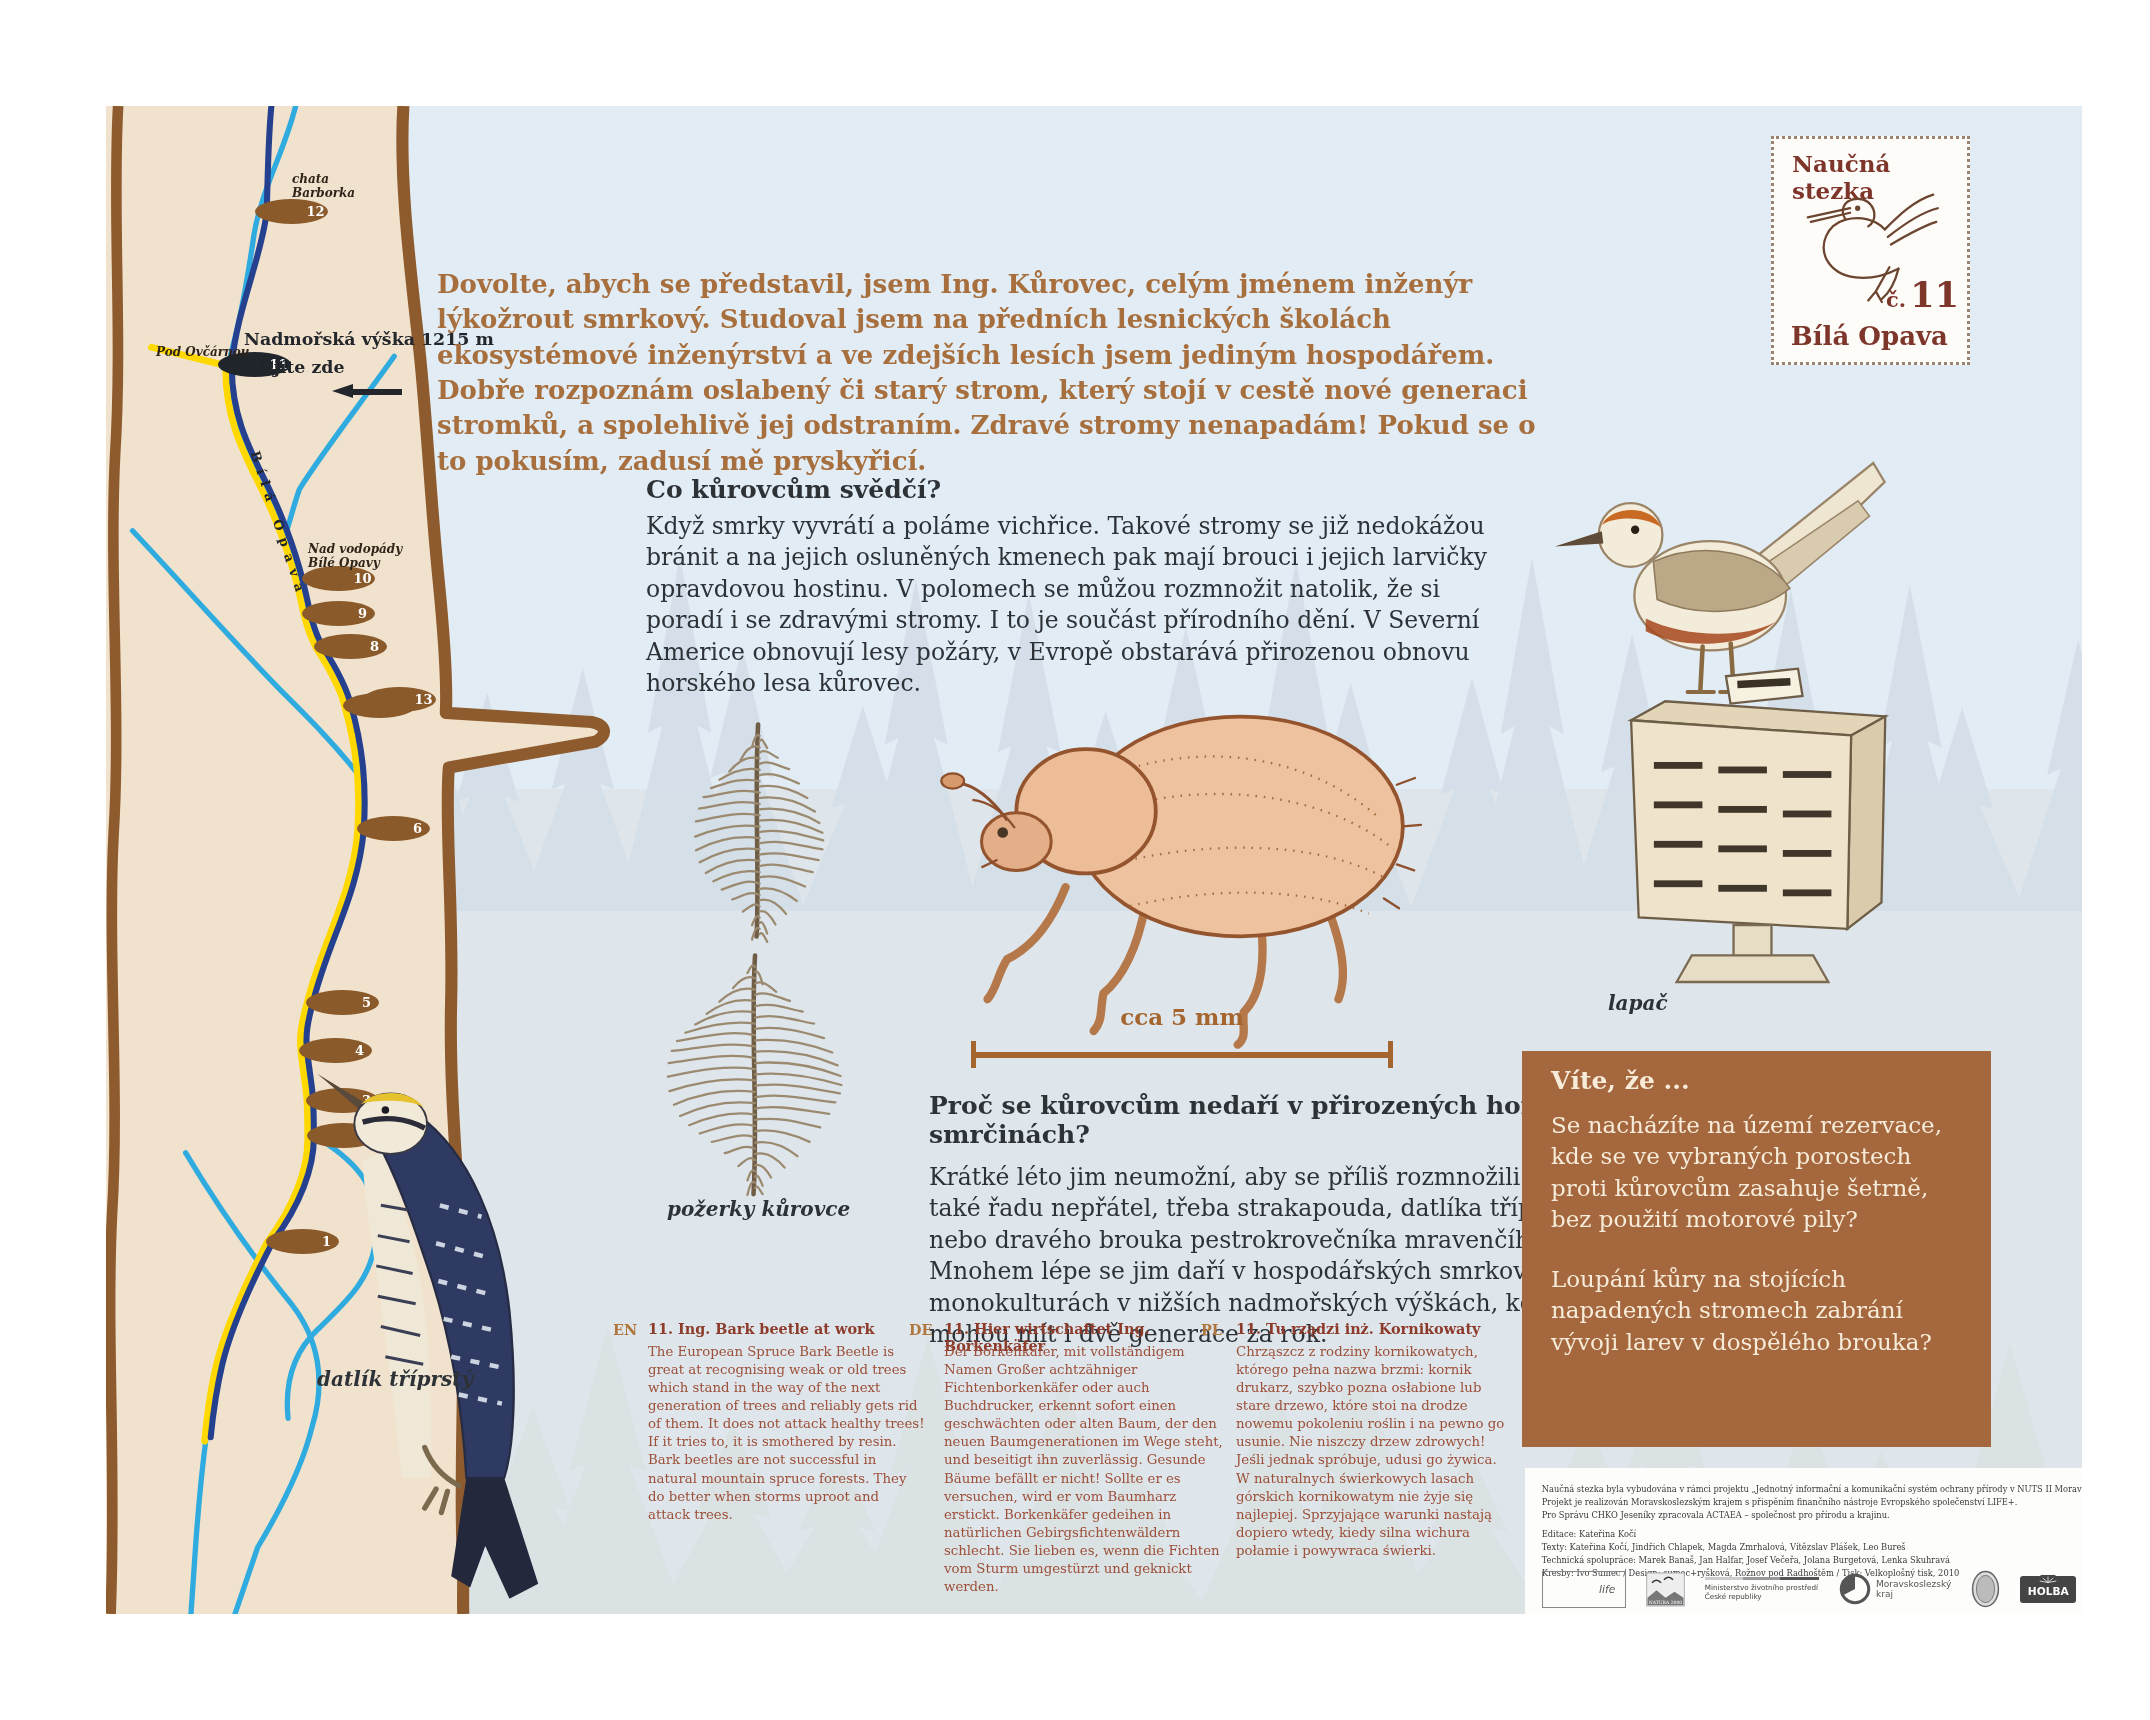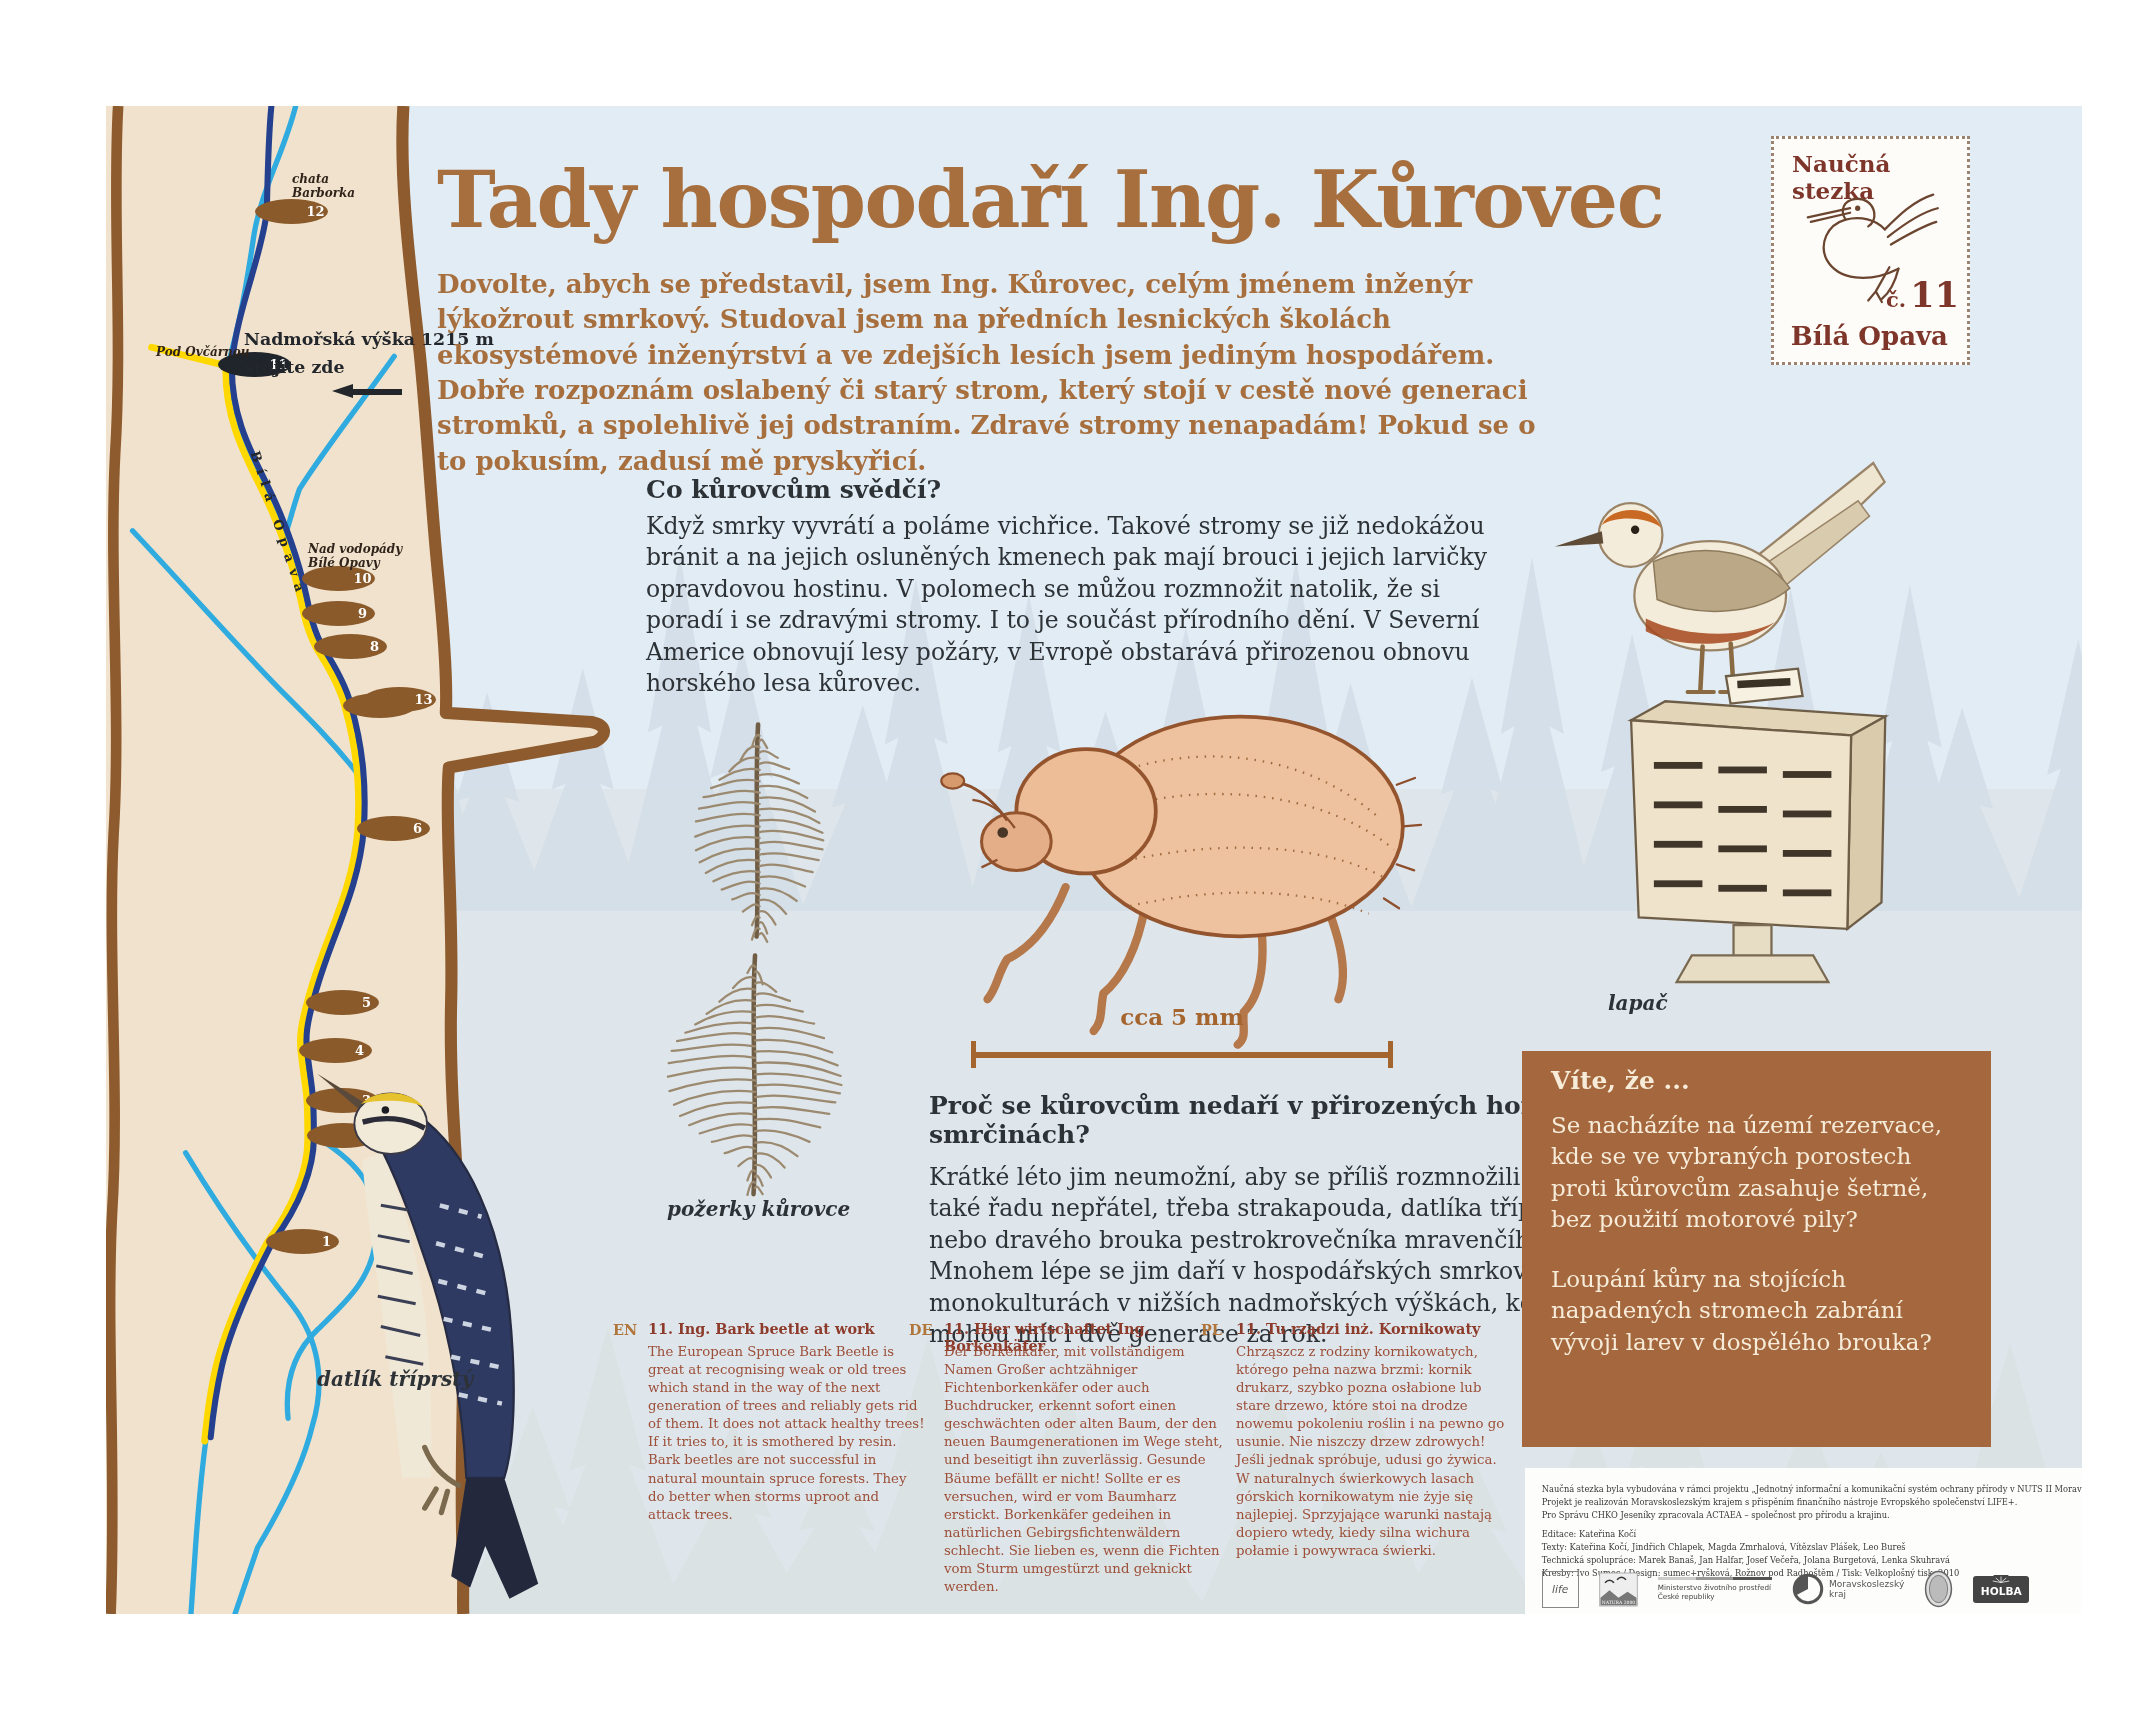--- a/index.html
+++ b/index.html
@@ -100,21 +100,20 @@
     <div class="abs arrow-head" style="left:0;top:0;"></div>
     <div class="abs arrow-bar" style="left:20px;top:4.6px;width:50px;"></div>
   </div>
   <div class="abs map-label" style="left:50px;top:240px;">Pod Ovčárnou</div>
   <div class="abs river-label" style="left:156px;top:343px;">Bílá Opava</div>
   <div class="abs map-label" style="left:202px;top:437px;">
     <div>Nad vodopády</div>
         <div>Bílé Opavy</div>
   </div>
 
-  <div class="abs title" style="left:331px;top:47px;">Tady hospodaří Ing. Kůrovec</div>
   <div class="abs intro" style="left:331px;top:161px;width:1108px;">Dovolte, abych se představil, jsem Ing. Kůrovec, celým jménem inženýr lýkožrout smrkový. Studoval jsem na předních lesnických školách ekosystémové inženýrství a ve zdejších lesích jsem jediným hospodářem. Dobře rozpoznám oslabený či starý strom, který stojí v cestě nové generaci stromků, a spolehlivě jej odstraním. Zdravé stromy nenapadám! Pokud se o to pokusím, zadusí mě pryskyřicí.</div>
 
   <div class="abs stamp" style="left:1665px;top:30px;width:199px;height:229px;">
     <div class="abs stamp-title" style="left:18px;top:10.6px;">Naučná stezka</div>
     <svg class="abs" style="left:10.6px;top:39px;" width="171" height="130" viewBox="0 0 226 172">
       <g fill="none" stroke="#6b4530" stroke-width="3" stroke-linecap="round">
         <path d="M 150 120 C 110 140 70 135 55 108 C 45 88 55 62 80 55 C 100 50 120 55 132 68"></path>
         <path d="M 80 55 C 72 42 78 30 92 28 C 106 26 116 34 118 46 C 119 54 116 60 110 64"></path>
         <path d="M 86 40 L 30 52 M 86 46 L 34 58"></path>
         <path d="M 132 68 C 150 50 170 30 196 22 M 136 78 C 156 62 178 46 202 40 M 140 88 C 160 76 182 64 200 58"></path>
@@ -257,21 +256,21 @@
   <div class="abs credits" style="left:1419px;top:1362px;width:558px;height:146px;">
     <div class="fineline">Naučná stezka byla vybudována v rámci projektu „Jednotný informační a komunikační systém ochrany přírody v NUTS II Moravskoslezsko“.</div>
     <div class="fineline">Projekt je realizován Moravskoslezským krajem s přispěním finančního nástroje Evropského společenství LIFE+.</div>
     <div class="fineline">Pro Správu CHKO Jeseníky zpracovala ACTAEA – společnost pro přírodu a krajinu.</div>
     <div style="height:6.8px;"></div>
     <div class="fineline">Editace: Kateřina Kočí</div>
     <div class="fineline">Texty: Kateřina Kočí, Jindřich Chlapek, Magda Zmrhalová, Vítězslav Plášek, Leo Bureš</div>
     <div class="fineline">Technická spolupráce: Marek Banaš, Jan Halfar, Josef Večeřa, Jolana Burgetová, Lenka Skuhravá</div>
     <div class="fineline">Kresby: Ivo Sumec / Design: sumec+ryšková, Rožnov pod Radhoštěm / Tisk: Velkoplošný tisk, 2010</div>
     <div class="logo-row abs" style="left:16.7px;top:102px;">
-      <div class="logo" style="width:35px;height:35px;border:0.8px solid #888;display:flex;align-items:center;justify-content:center;font-style:italic;font-size:10.6px;">
+      <div class="logo" style="width:35px;height:35px;border:0.8px solid #888;display:flex;align-items:center;justify-content:center;font-style:italic;font-size:10.6px;padding-left:47px;">
         <span>life</span>
           </div>
       <svg width="39" height="35" viewBox="0 0 52 46">
         <rect x="1" y="1" width="50" height="44" fill="#eee" stroke="#999"></rect>
         <path d="M 8 14 q 6 -7 12 0 M 24 10 q 6 -7 12 0" stroke="#333" fill="none" stroke-width="2"></path>
         <path d="M 2 34 L 14 24 L 26 34 L 38 26 L 50 34 L 50 44 L 2 44 Z" fill="#777"></path>
         <text x="26" y="42" font-size="6" fill="#fff" text-anchor="middle">NATURA 2000</text>
       </svg>
       <div class="logo" style="font-size:7.2px;line-height:1.3;color:#444;">
         <div style="height:3.8px;width:114px;background:linear-gradient(to right,#ccc 33%,#999 33%,#999 66%,#555 66%);margin-bottom:2.3px;"></div>

